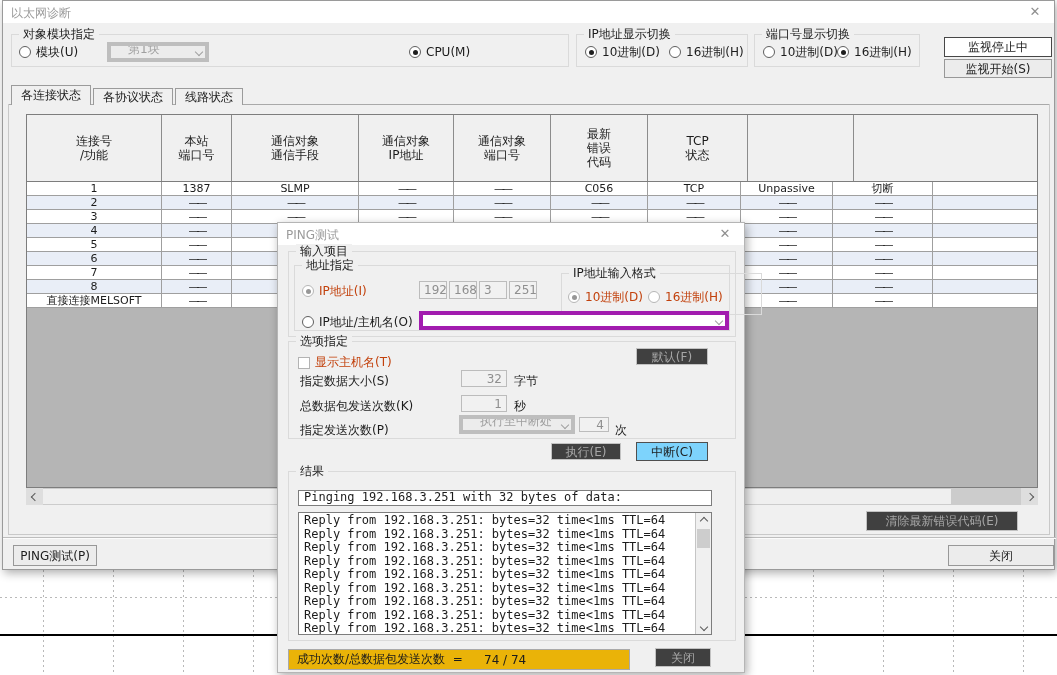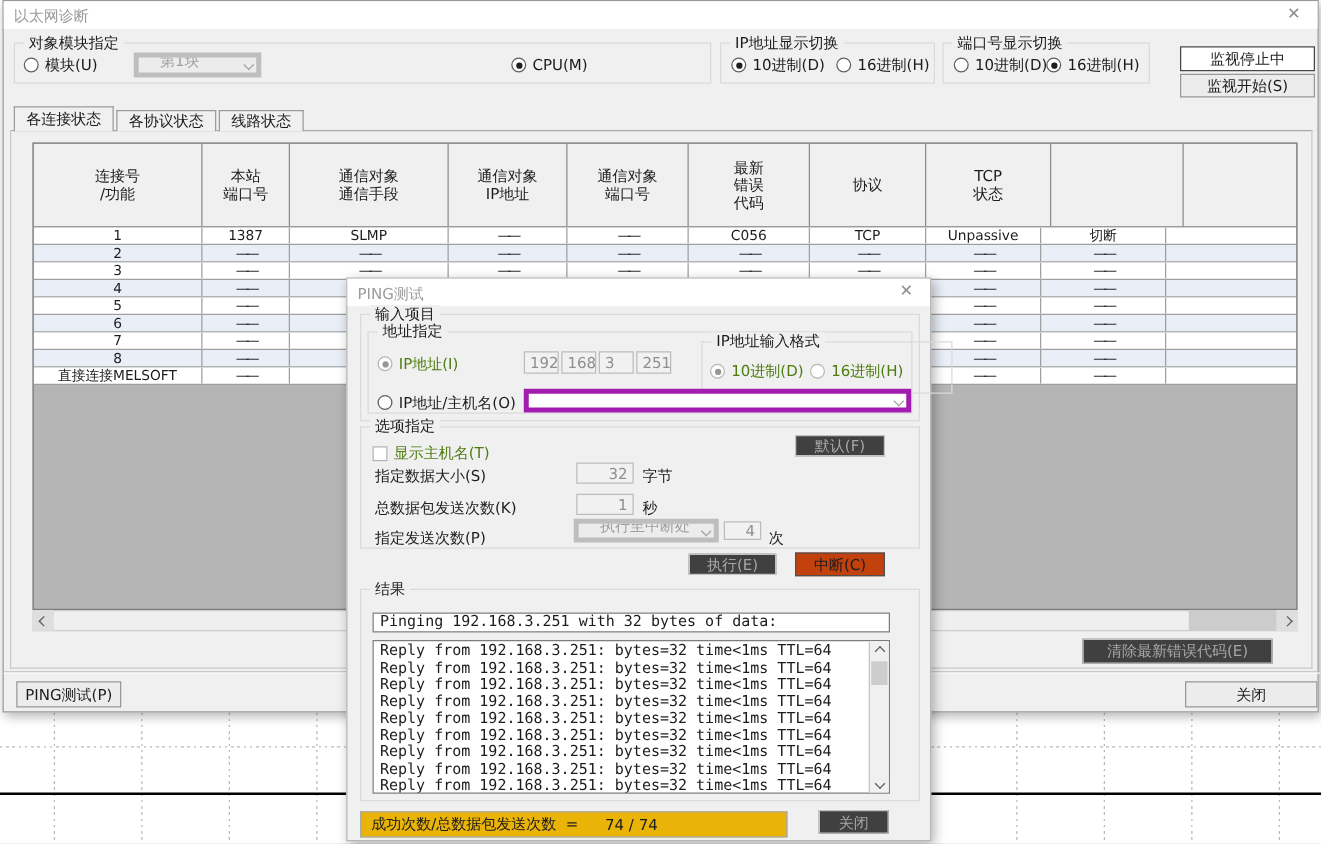--- a/index.html
+++ b/index.html
@@ -31,32 +31,32 @@
     color:#8f8f8f;font-size:13px;line-height:18px}
 
   
   .groupbox{position:absolute;border:1px solid #dadada}
   .glabel{position:absolute;top:-8px;left:7px;background:#f0f0f0;padding:0 4px;white-space:nowrap;line-height:14px}
 
   
   .radio{position:absolute;display:flex;align-items:center;gap:5px;white-space:nowrap;height:14px}
   .dot{width:12px;height:12px;border:1px solid #5f5f5f;border-radius:50%;background:#fff;flex:0 0 auto;position:relative}
   .radio.checked .dot::after{content:"";position:absolute;inset:2.5px;background:#1e1e1e;border-radius:50%}
-  .dis{color:#4d7c0f}
+  .dis{color:#c2410c}
   .radio.dis .dot{border-color:#b6b6b6}
   .radio.dis.checked .dot::after{background:#979797}
   .checkbox{position:absolute;display:flex;align-items:center;gap:5px;white-space:nowrap}
   .cbox{width:12px;height:12px;border:1px solid #b3b3b3;background:#fff;flex:0 0 auto}
 
   
   .btn{position:absolute;background:#ececec;border:1px solid #989898;
     display:flex;align-items:center;justify-content:center;white-space:nowrap;line-height:1}
   .btn.disb{background:#404040;border-color:#c2c2c2;color:#a6a6a6}
   .btn.status{background:#ffffff;border:1px solid #474747}
-  .btn.defbtn{border:1px solid #4f4f4f;background:#c2410c}
+  .btn.defbtn{border:1px solid #4f4f4f;background:#7dd3fc}
 
   
   .combo{position:absolute;background:#fff;border:4px solid #a21caf;display:flex;align-items:flex-end;padding:0 17px;white-space:nowrap;overflow:hidden}
   .combo.disb{background:#ececec;border-color:#bebebe;color:#9f9f9f}
   .combo .carea{position:absolute;right:3px;top:0;bottom:0;display:flex;align-items:center}
   .chev{width:6px;height:6px;border-right:1px solid #5a5a5a;border-bottom:1px solid #5a5a5a;display:inline-block}
   .chev.gray{border-color:#a0a0a0}
   .chev.d{transform:rotate(45deg)}
   .chev.u{transform:rotate(-135deg)}
   .chev.l{transform:rotate(135deg)}
@@ -190,21 +190,20 @@
 端口号</div>
         <div class="th" style="width: 127px;">通信对象
 通信手段</div>
         <div class="th" style="width: 95px;">通信对象
 IP地址</div>
         <div class="th" style="width: 97px;">通信对象
 端口号</div>
         <div class="th" style="width: 97px;">最新
 错误
 代码</div>
-        <div class="th" style="width: 93px;">协议</div>
         <div class="th" style="width: 100px;">TCP
 状态</div>
         <div class="th" style="width: 106px;"></div>
       </div>
     <div id="tbody">
         <div class="tr">
           <div class="td" style="width: 135px;">1</div>
           <div class="td" style="width: 70px;">1387</div>
           <div class="td" style="width: 127px;">SLMP</div>
           <div class="td dashtext" style="width: 95px;">——</div>

